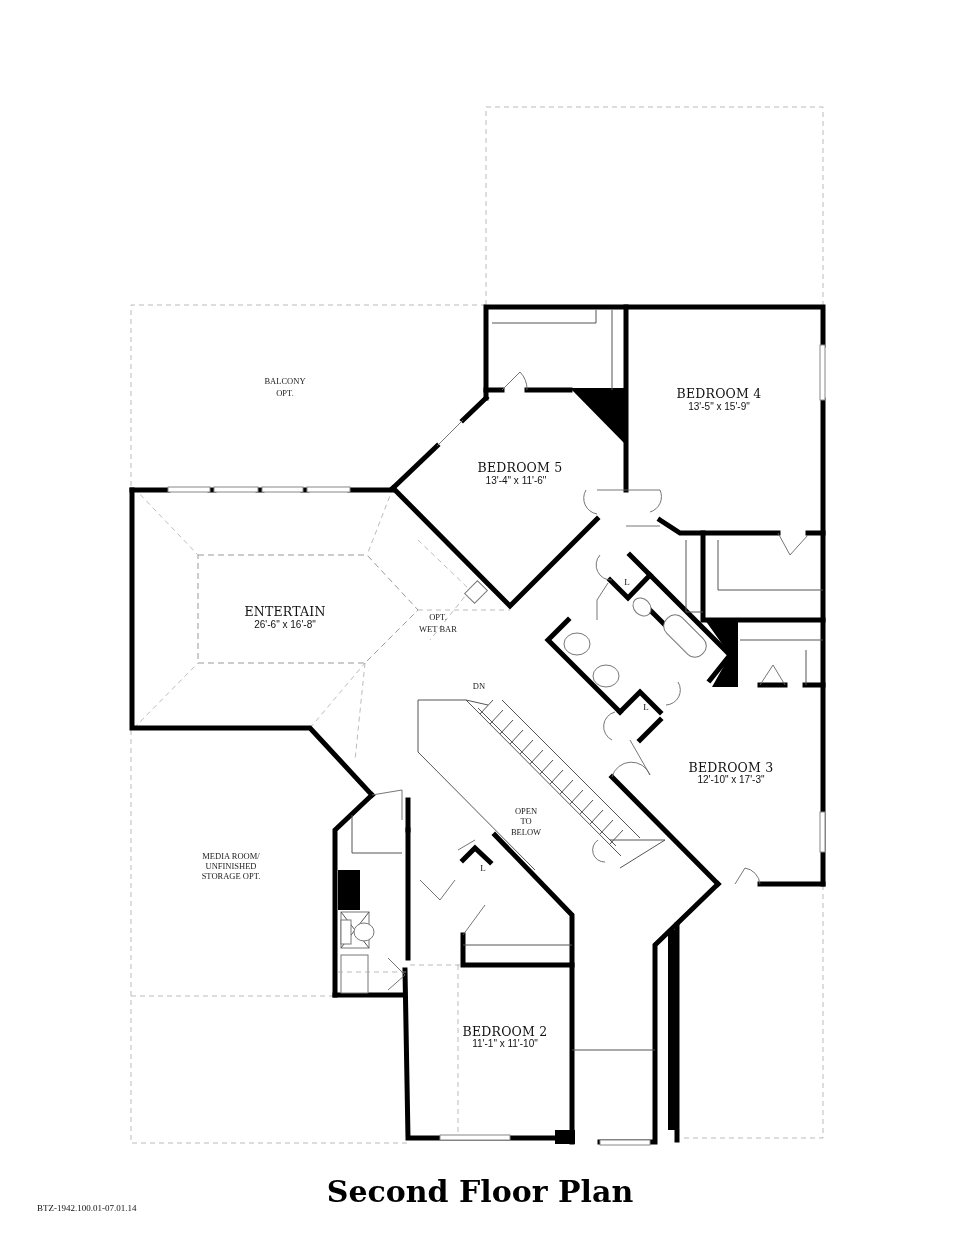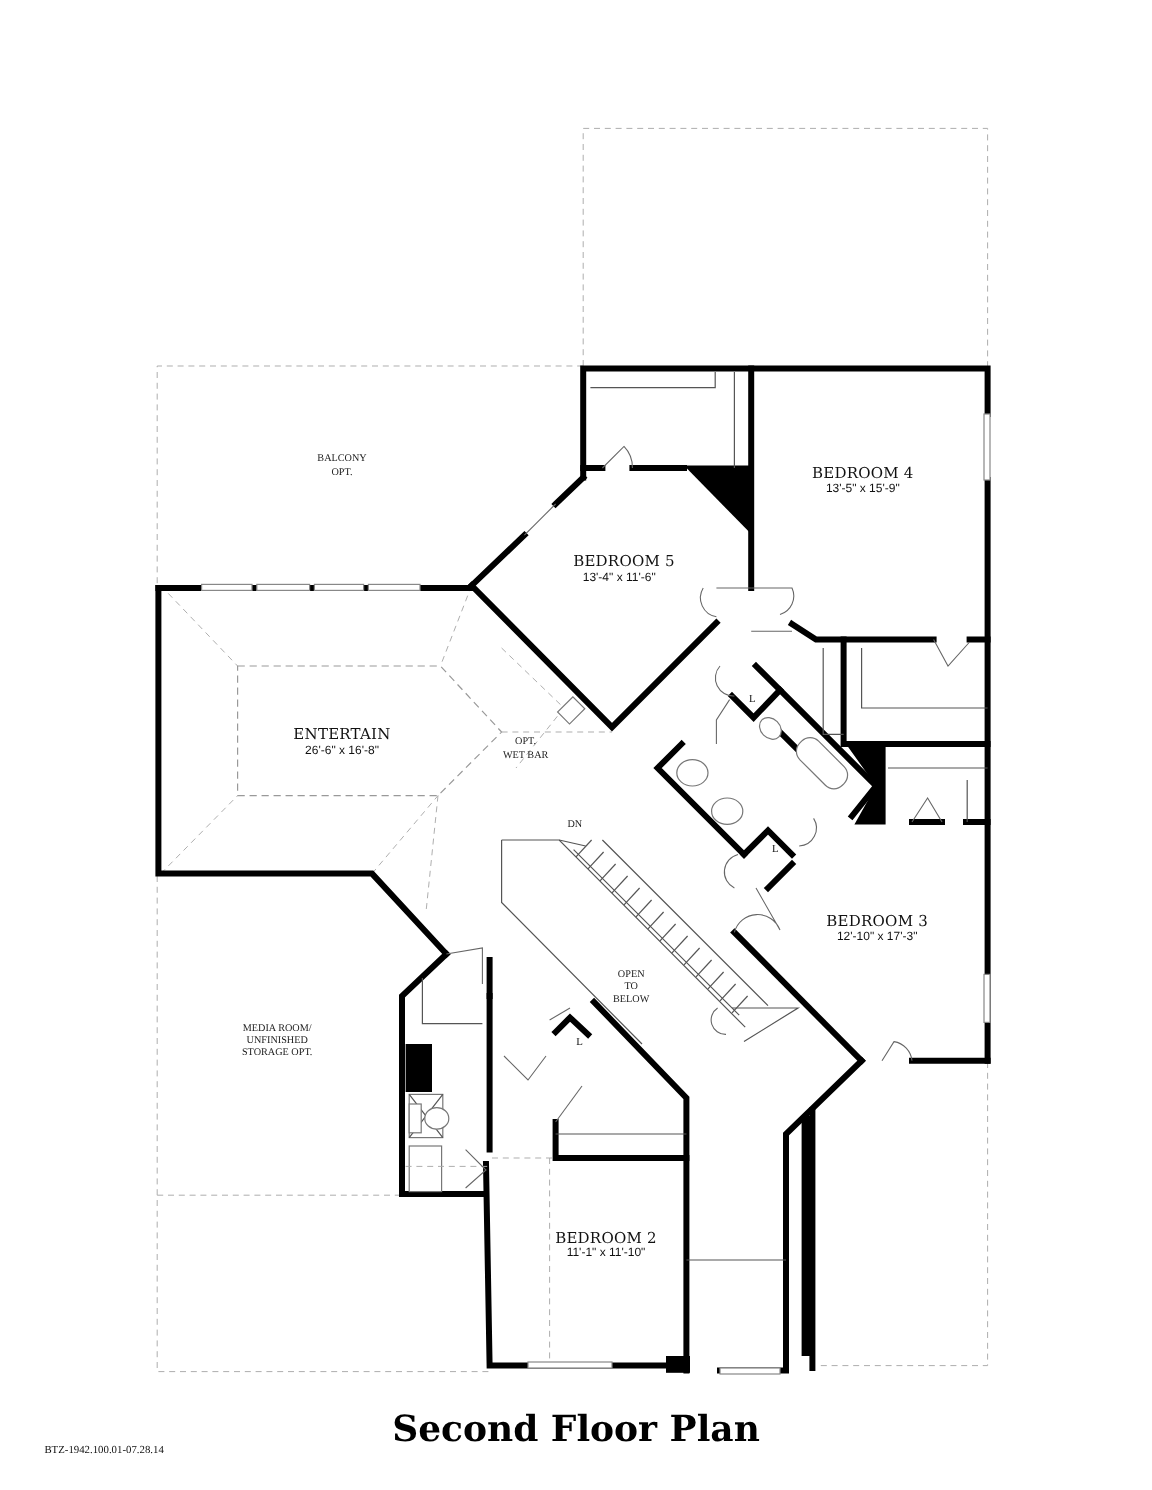--- a/index.html
+++ b/index.html
@@ -211,13 +211,13 @@
 
   <text class="room-name" x="505" y="1036">BEDROOM 2</text>
   <text class="room-dim" x="505" y="1047">11'-1" x 11'-10"</text>
 
   <text class="l-label" x="627" y="585">L</text>
   <text class="l-label" x="646" y="710">L</text>
   <text class="l-label" x="483" y="871">L</text>
 </svg>
 
 <div id="plan-title">Second Floor Plan</div>
-<div id="plan-code">BTZ-1942.100.01-07.28.14</div>
+<div id="plan-code">BTZ-1942.100.01-07.01.14</div>
 
 </body></html>

